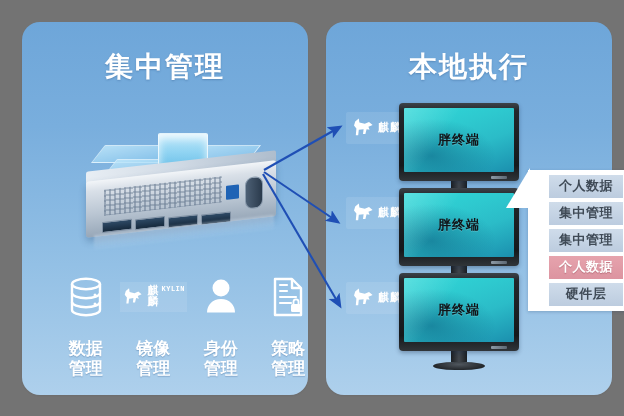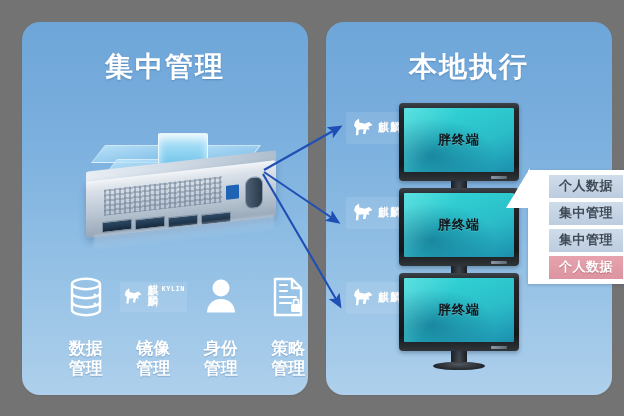--- a/index.html
+++ b/index.html
@@ -462,20 +462,21 @@
     <div class="mon-neck"></div>
     <div class="mon-base"></div>
   </div>
 
   <div id="stack-callout">
     <div id="callout-pointer"></div>
     <div class="stack-row">个人数据</div>
     <div class="stack-row">集中管理</div>
     <div class="stack-row">集中管理</div>
     <div class="stack-row accent">个人数据</div>
+    <div class="stack-row">硬件层</div>
   </div>
 
   <svg id="arrows" viewBox="0 0 624 416">
     <defs>
       <marker id="ah" markerWidth="7" markerHeight="7" refX="5.6" refY="3" orient="auto" markerUnits="strokeWidth">
         <path d="M0,0 L7,3 L0,6 L1.6,3 z" fill="#1f4fb5"></path>
       </marker>
     </defs>
     <g stroke="#1f4fb5" stroke-width="2.1" fill="none" marker-end="url(#ah)">
       <path d="M264,170 L340,127"></path>

